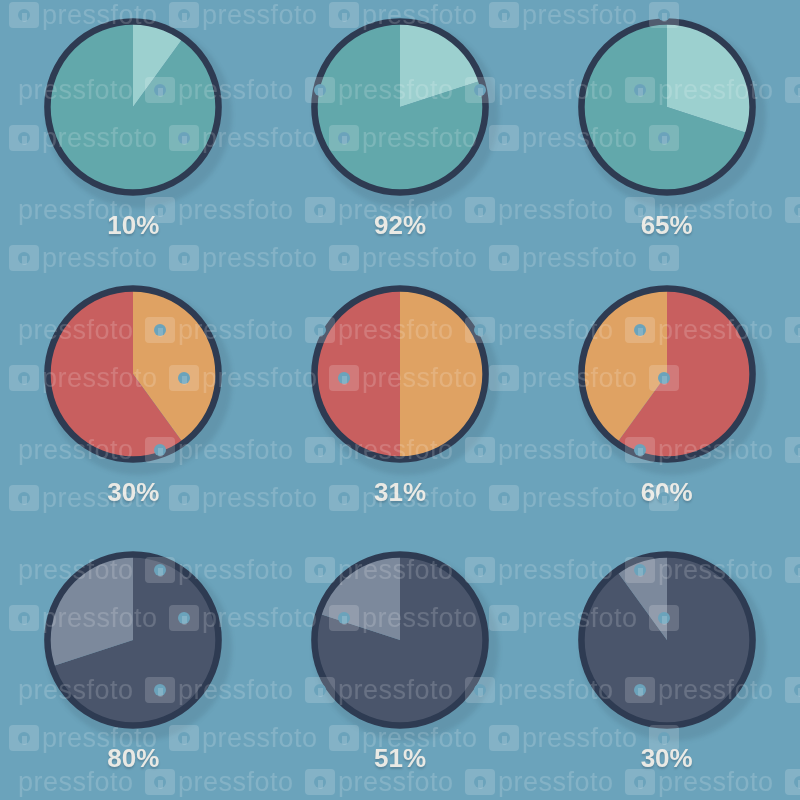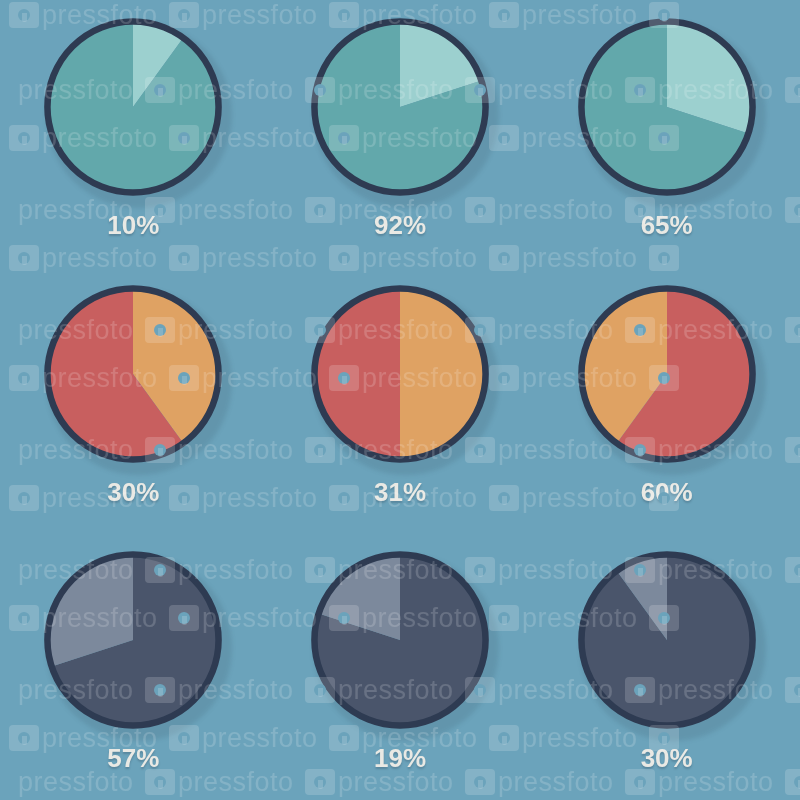--- a/index.html
+++ b/index.html
@@ -209,39 +209,39 @@
               <circle cx="100" cy="100" r="92"></circle>
             </clipPath>
           </defs>
           <g clip-path="url(#clip6)">
             <path d="M 100 100 L 100.000 8.000 A 92 92 0 1 1 12.503 128.430 Z" fill="#4a556b"></path>
             <path d="M 100 100 L 12.503 128.430 A 92 92 0 0 1 100.000 8.000 Z" fill="#7c899c"></path>
           </g>
           <circle cx="100" cy="100" r="92" fill="none" stroke="#2e3b52" stroke-width="7"></circle>
         </svg>
     </div>
-    <div class="pct-label">57%</div>
+    <div class="pct-label">80%</div>
   </div>
   <div class="cell">
     <div class="chart-wrap">
       <div class="chart-shadow"></div>
       <svg class="chart-svg" viewBox="0 0 200 200">
           <defs>
             <clipPath id="clip7">
               <circle cx="100" cy="100" r="92"></circle>
             </clipPath>
           </defs>
           <g clip-path="url(#clip7)">
             <path d="M 100 100 L 100.000 8.000 A 92 92 0 1 1 12.503 71.570 Z" fill="#4a556b"></path>
             <path d="M 100 100 L 12.503 71.570 A 92 92 0 0 1 100.000 8.000 Z" fill="#7c899c"></path>
           </g>
           <circle cx="100" cy="100" r="92" fill="none" stroke="#2e3b52" stroke-width="7"></circle>
         </svg>
     </div>
-    <div class="pct-label">19%</div>
+    <div class="pct-label">51%</div>
   </div>
   <div class="cell">
     <div class="chart-wrap">
       <div class="chart-shadow"></div>
       <svg class="chart-svg" viewBox="0 0 200 200">
           <defs>
             <clipPath id="clip8">
               <circle cx="100" cy="100" r="92"></circle>
             </clipPath>
           </defs>

